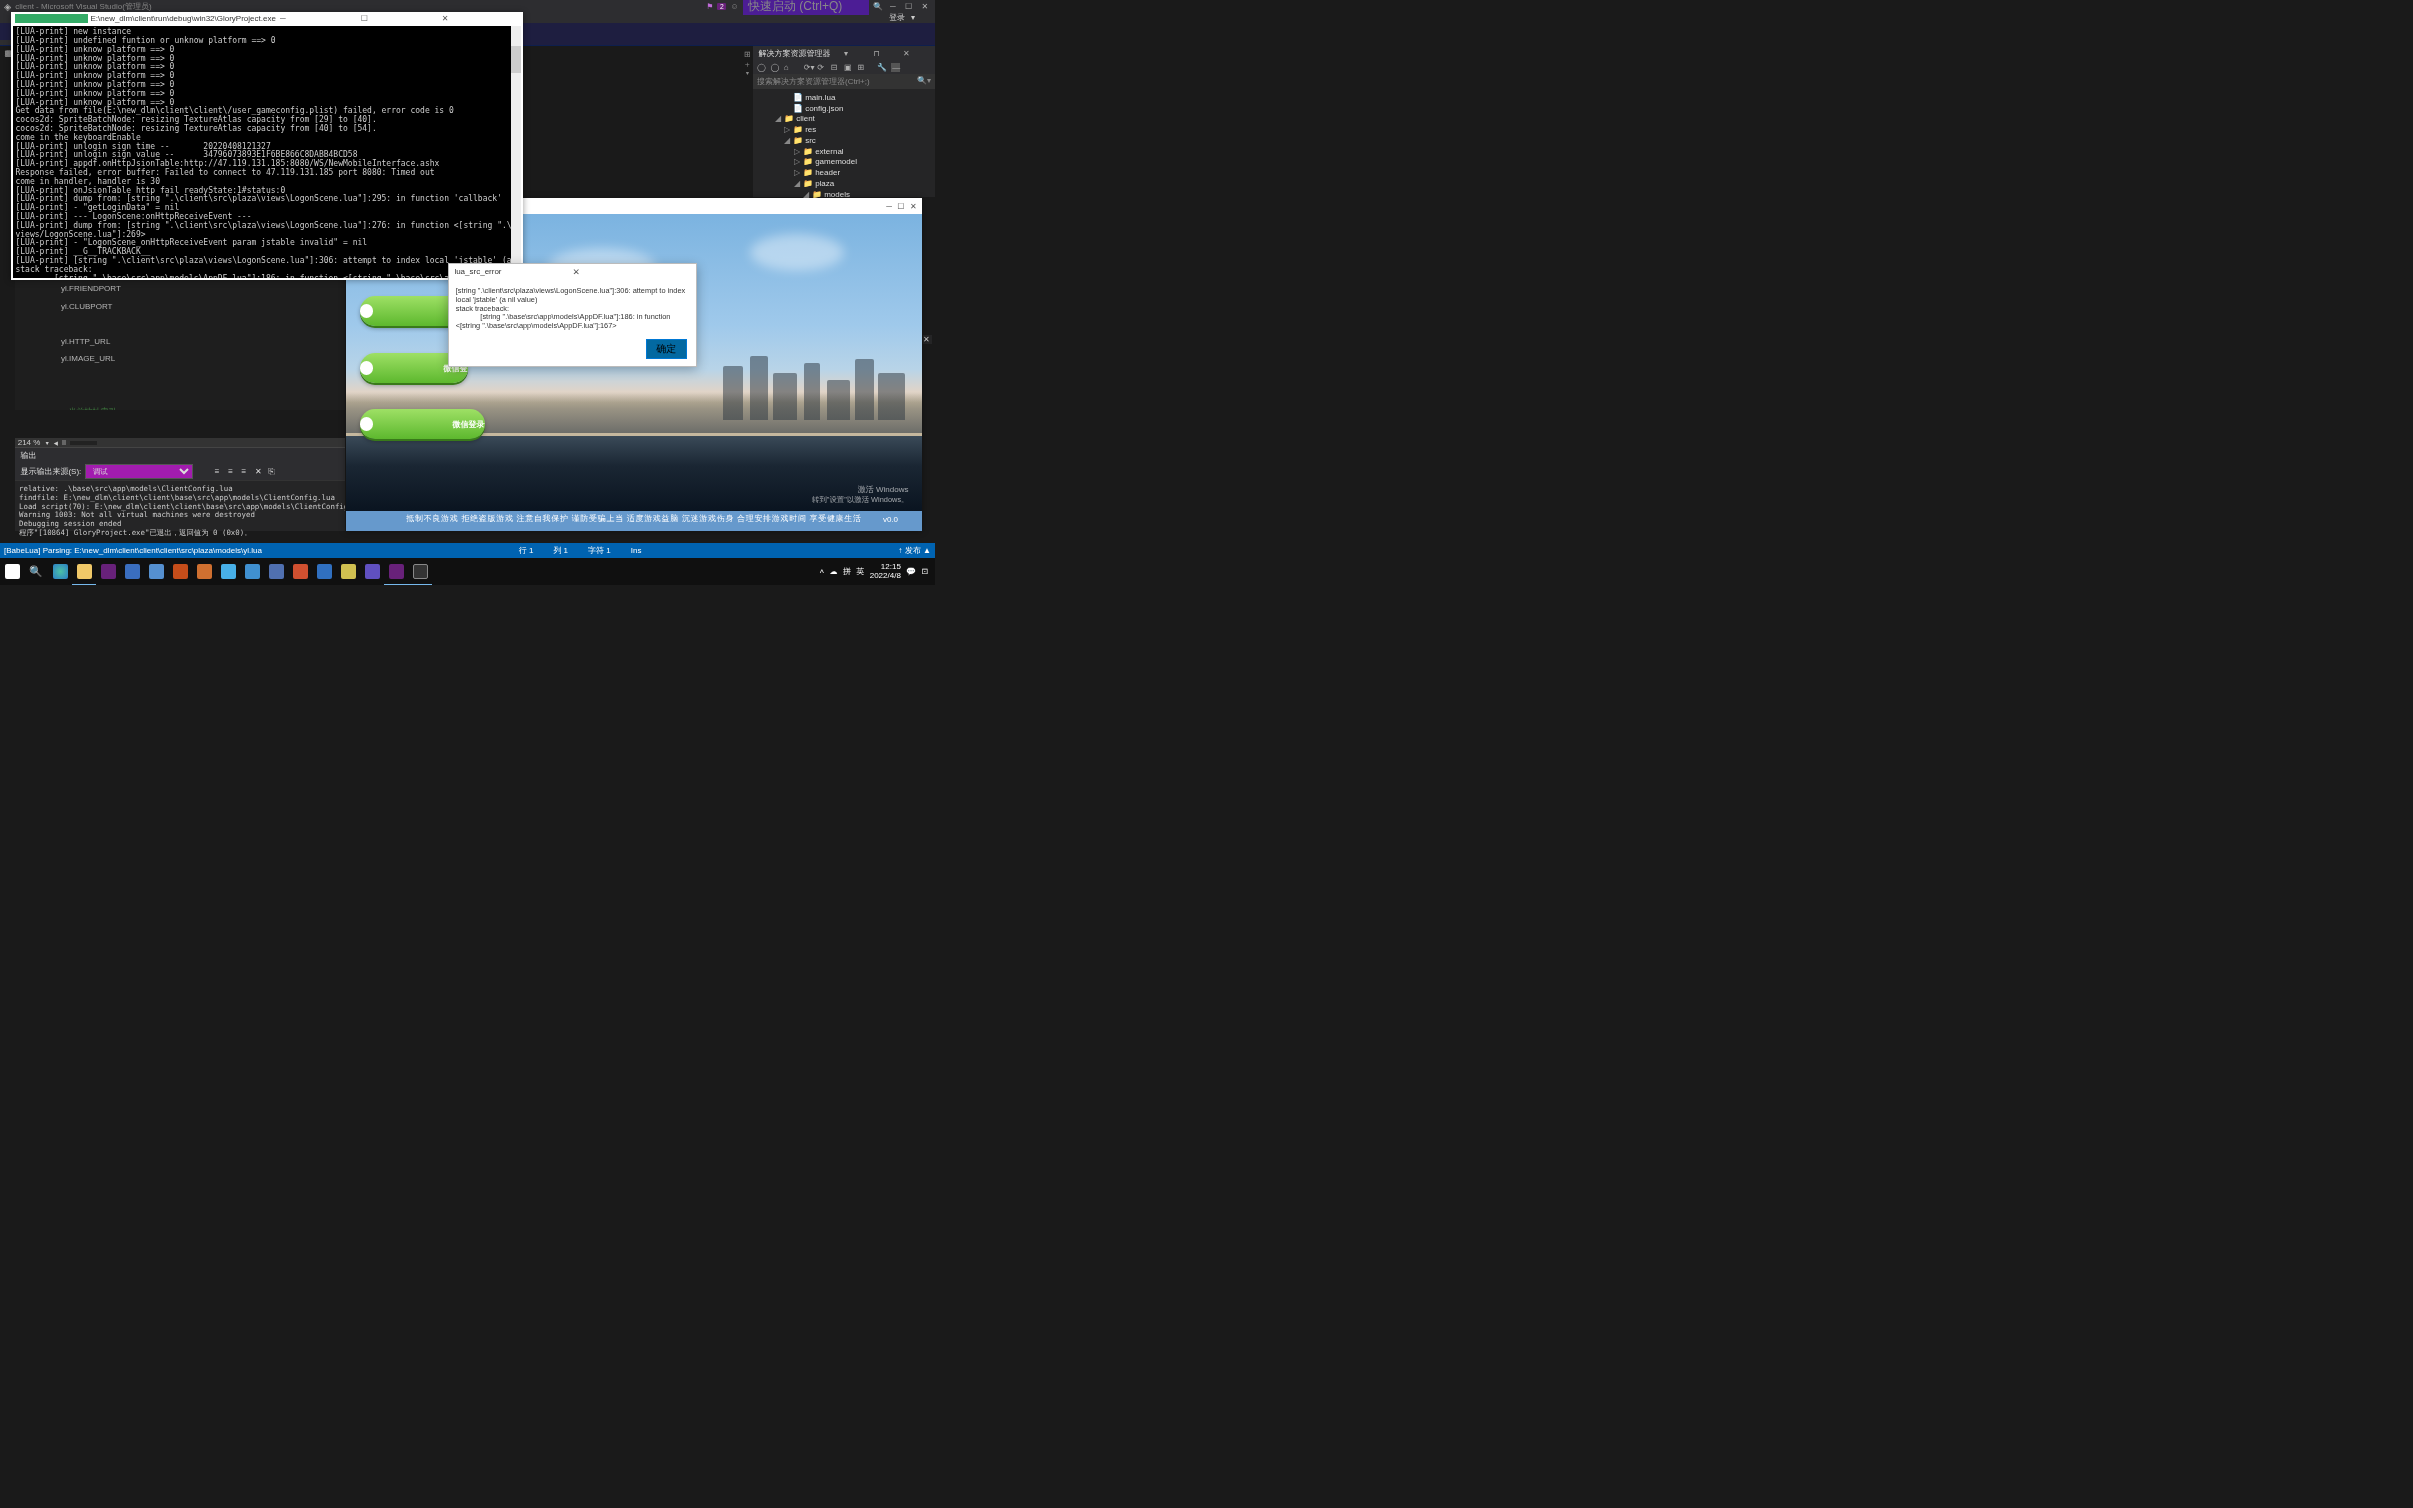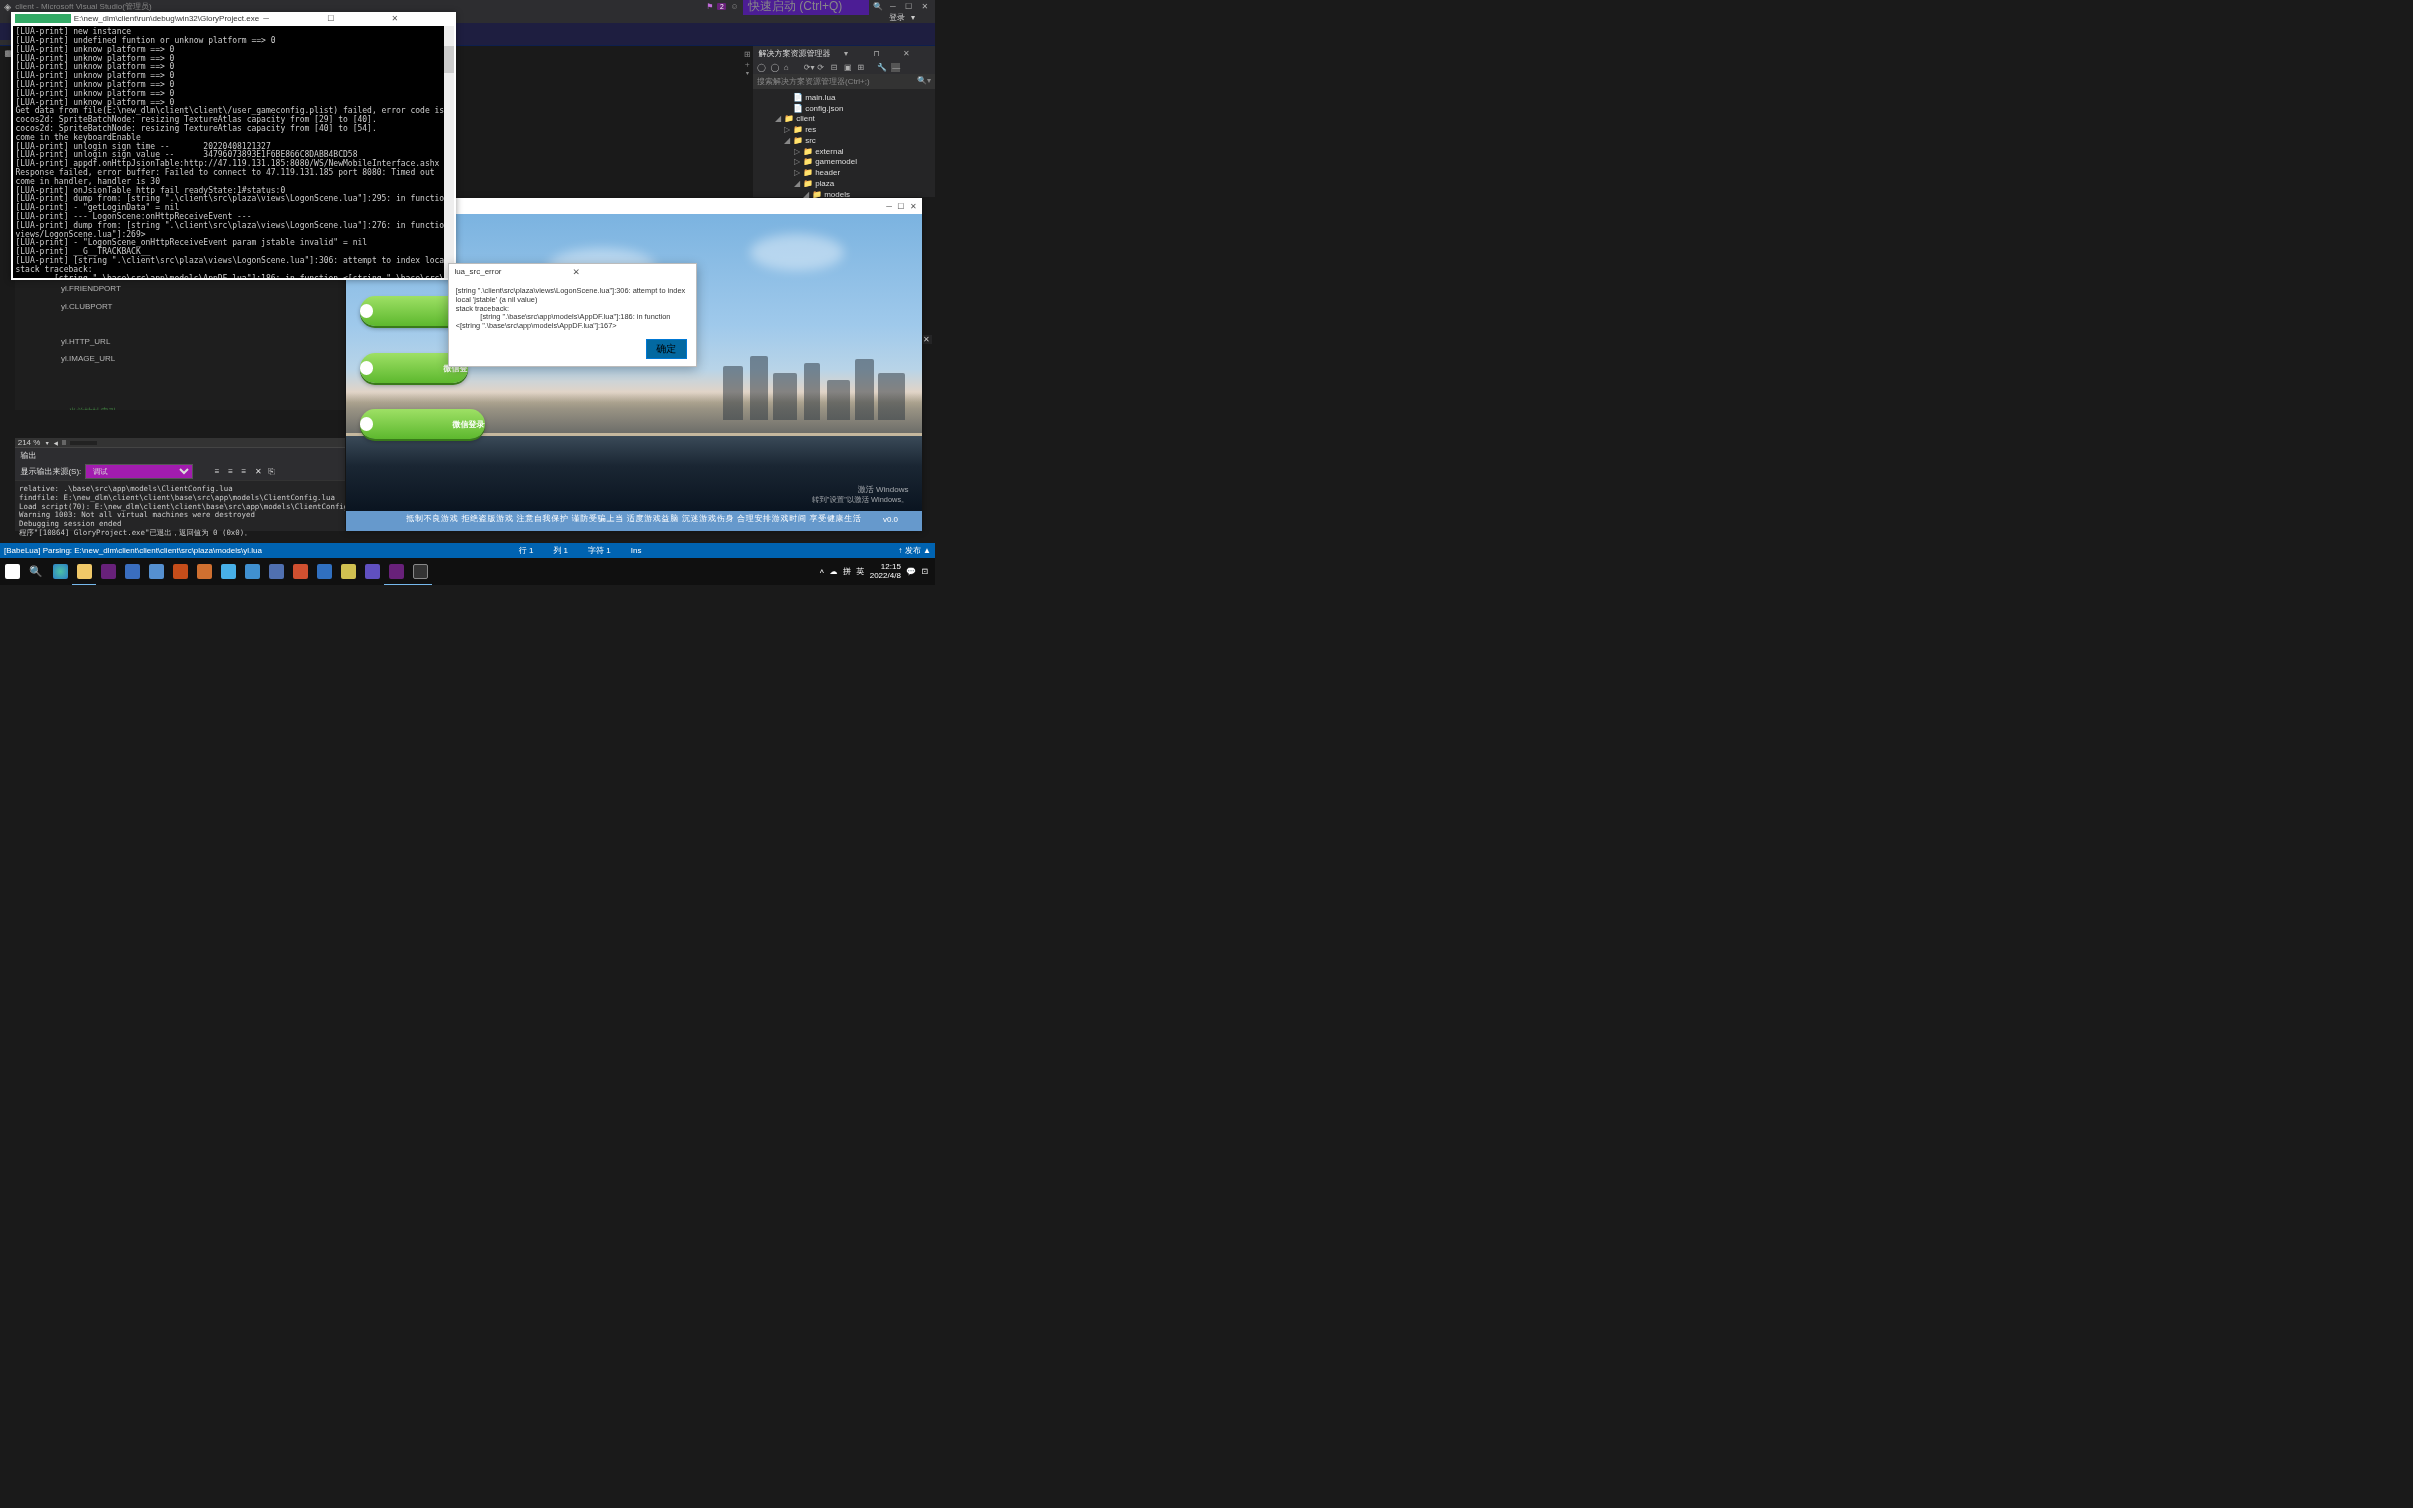--- a/index.html
+++ b/index.html
@@ -40,21 +40,21 @@
 .solution .search .mag{position:absolute;right:4px;top:2px}
 .tree{padding:2.7px 0;font-size:8px;line-height:9.4px}
 .tree .row{display:flex;align-items:center;gap:2.7px;padding:0.7px 0}
 .tree .ind{display:inline-block}
 .tree .chev{color:#888;width:6.7px;text-align:center}
 .tree .ico{width:9.4px;display:inline-block;text-align:center}
 .tree .fld{color:#d7ba7d}
 .tree .file{color:#c5c5c5}
 .pin-group{display:flex;gap:2.7px;color:#aaa}
 
-.console{position:absolute;left:10.8px;top:12px;width:445px;height:268px;background:#fff;z-index:10;box-shadow:0 1.3px 6.7px rgba(0,0,0,.4)}
+.console{position:absolute;left:10.8px;top:12px;width:512px;height:268px;background:#fff;z-index:10;box-shadow:0 1.3px 6.7px rgba(0,0,0,.4)}
 .console .titlebar{height:13.5px;background:#fff;color:#333;display:flex;align-items:center;padding:0 4px;font-size:7.4px}
 .console .titlebar .ticon{width:9.4px;height:9.4px;background:#3a6;display:inline-block;margin-right:2.7px}
 .console .titlebar span{flex:1}
 .console .titlebar .wc{color:#555;padding:0 4px}
 .console .body{position:absolute;left:2px;top:13.5px;right:2px;bottom:2px;background:#000;color:#ccc;font-family:"NSimSun",Consolas,monospace;font-size:8px;line-height:8.8px;padding:2.7px;white-space:pre;overflow:hidden}
 .console .sb{position:absolute;right:2px;top:13.5px;width:9.4px;bottom:2px;background:#eee}
 .console .sb .track{position:absolute;top:9.4px;bottom:9.4px;left:0;right:0;background:#eee}
 .console .sb .thumb{position:absolute;left:0;right:0;top:20px;height:27px;background:#ccc}
 
 .game-window{position:absolute;left:346px;top:198px;width:576px;height:333px;background:#6699cc;z-index:5;box-shadow:0 1.3px 6.7px rgba(0,0,0,.4)}

